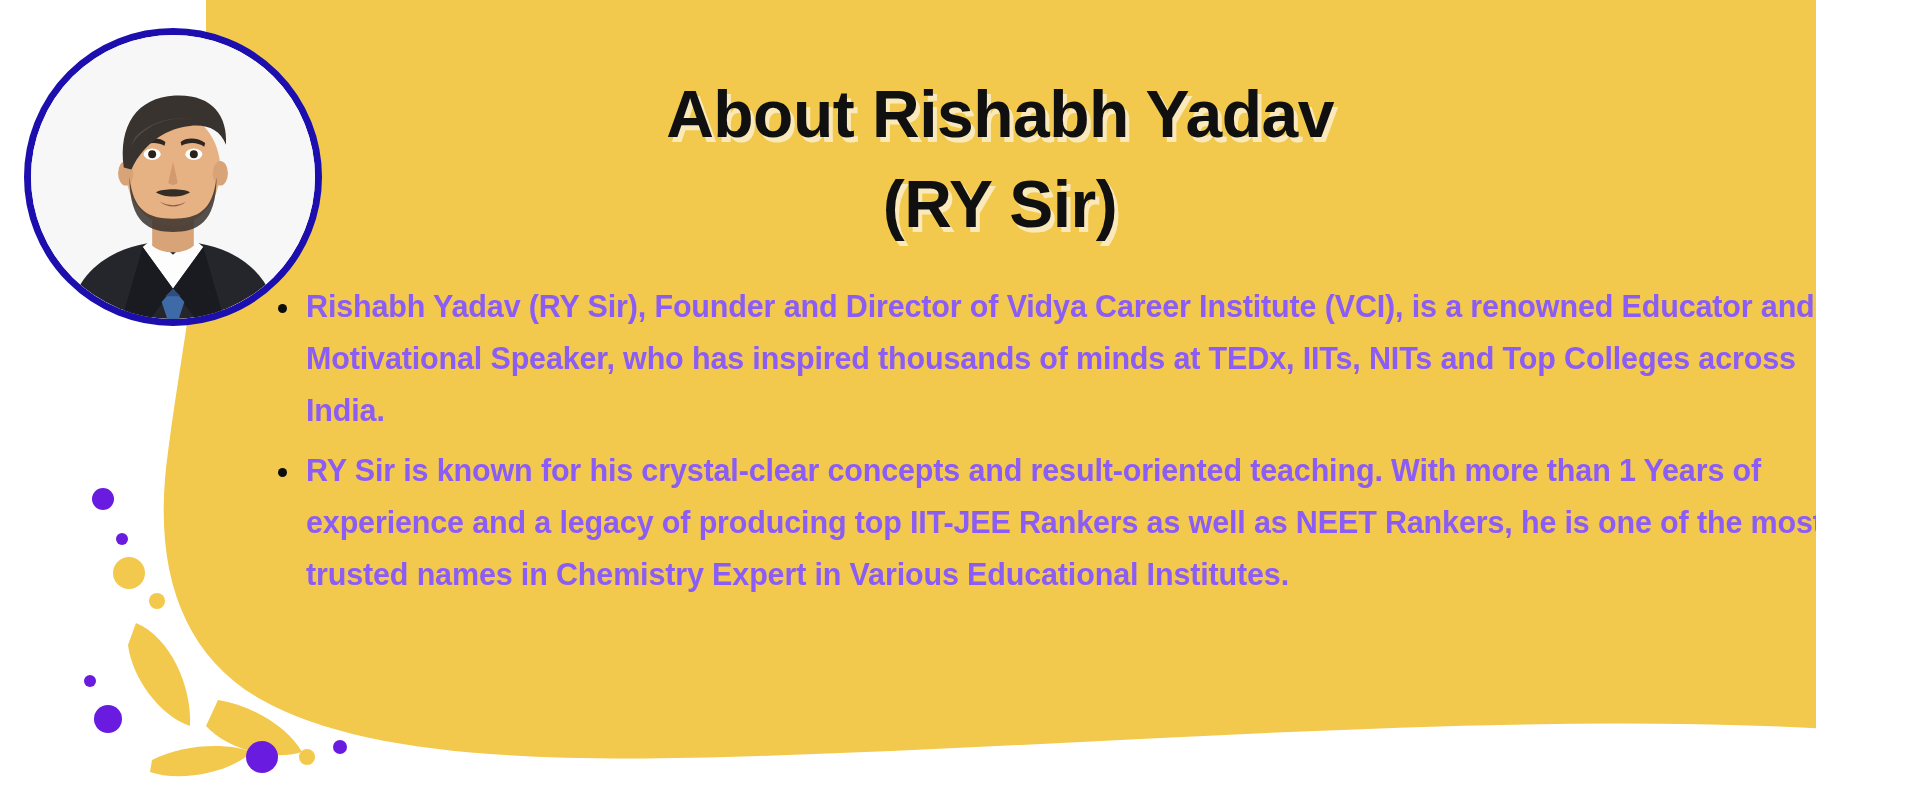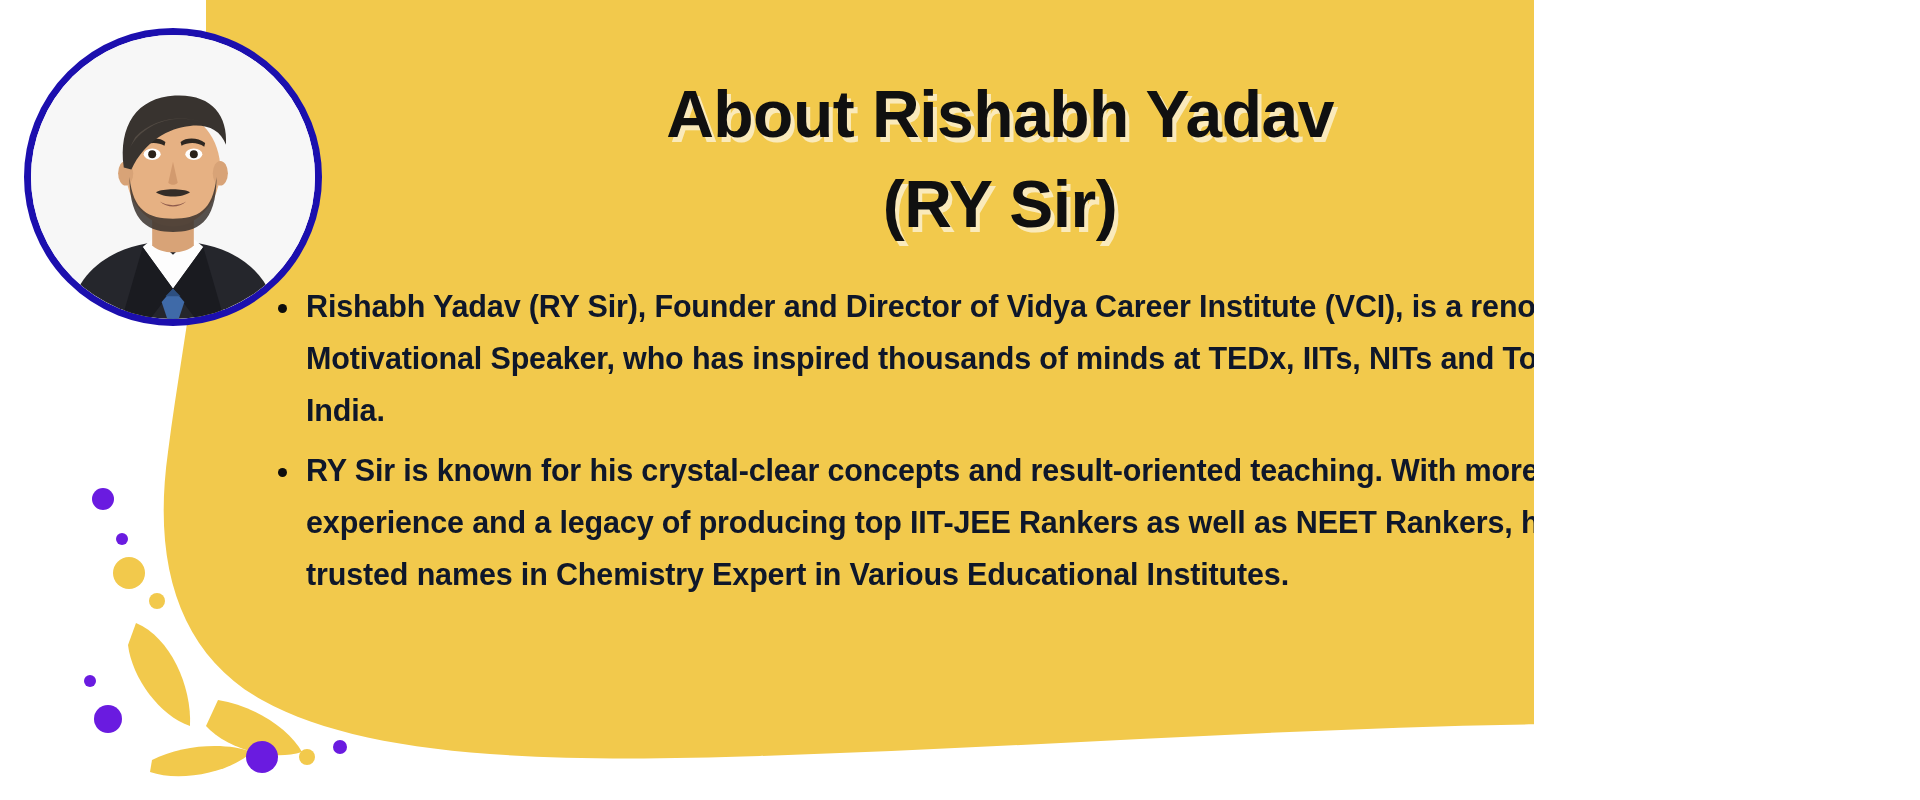--- a/index.html
+++ b/index.html
@@ -2,21 +2,21 @@
 <html><head>
 <meta charset="utf-8">
 <style>
   html, body {
     margin: 0;
     padding: 0;
     background: #ffffff;
   }
   #slide {
     position: relative;
-    width: 1534px;
+    width: 1816px;
     height: 800px;
     background: #ffffff;
     overflow: hidden;
     font-family: "Liberation Sans", sans-serif;
   }
 
   
   #yellow-shape {
     position: absolute;
     left: 0; top: 0;
@@ -77,21 +77,21 @@
     margin: 0;
     padding: 0;
   }
   ul.bullets > li {
     position: relative;
     padding-left: 34px;
     margin: 0 0 8px 0;
     font-size: 30.5px;
     line-height: 52px;
     font-weight: 700;
-    color: #0f172a;
+    color: #8b5cf6;
     letter-spacing: -0.15px;
   }
   ul.bullets > li::before {
     content: "";
     position: absolute;
     left: 6px;
     top: 24px;
     width: 9px;
     height: 9px;
     border-radius: 50%;

